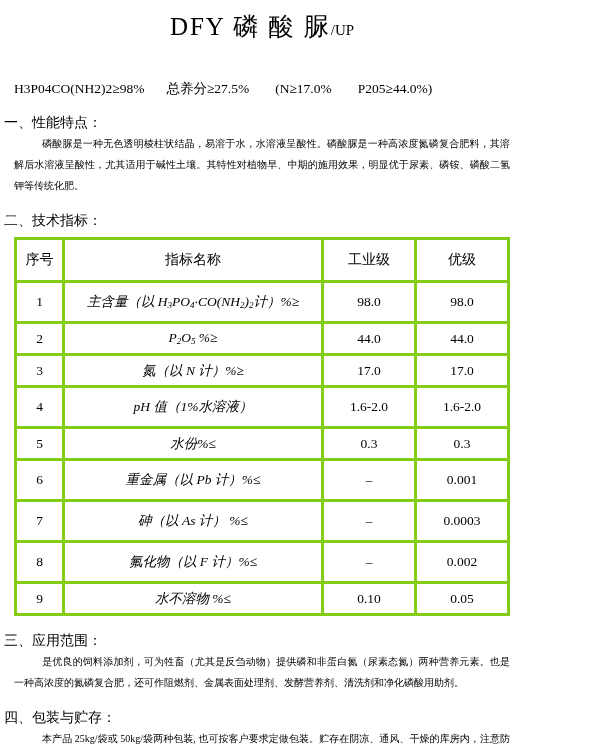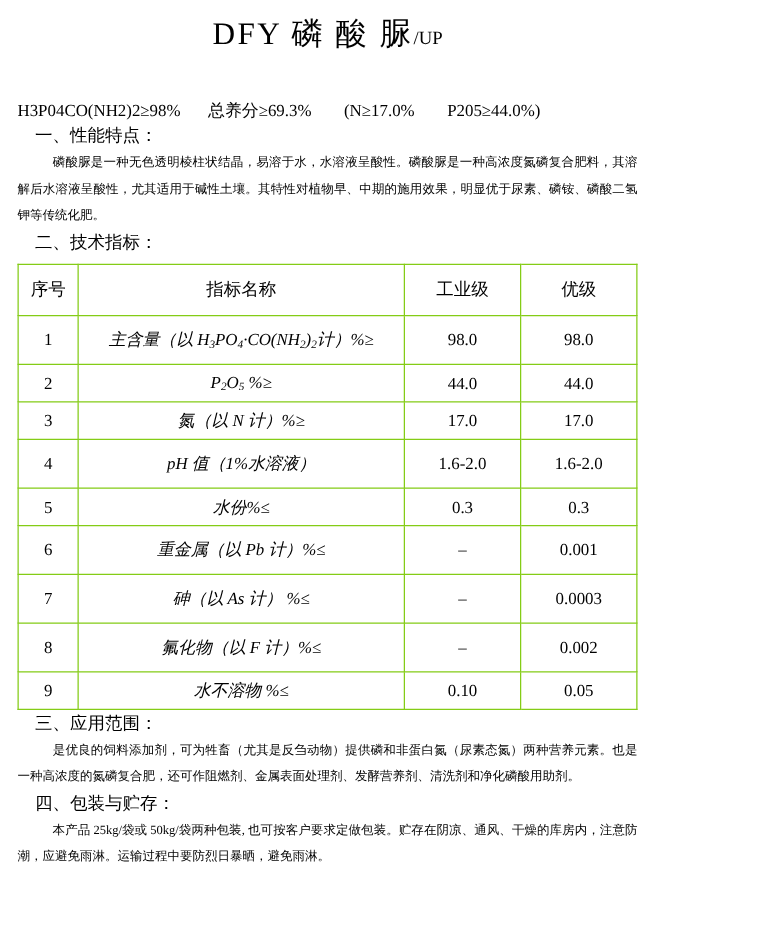--- a/index.html
+++ b/index.html
@@ -52,23 +52,23 @@
   .formula-row .seg {
     display: inline-block;
     margin-top: 24px;
   }
   .gap-1 { display:inline-block; width: 22px; }
   .gap-2 { display:inline-block; width: 26px; }
   .gap-3 { display:inline-block; width: 26px; }
 
   
   .sec-head {
-    padding: 0 28px;
+    padding: 0 4px;
     font-size: 14px;
-    margin-top: 2px;
+    margin-top: 15px;
     line-height: 20px;
   }
   .para {
     padding: 0 14px;
     font-size: 10px;
     line-height: 21px;
     text-align: justify;
   }
   .para .indent {
     display: inline-block;
@@ -80,21 +80,21 @@
     padding: 0 14px;
     margin-top: 6px;
   }
   table.spec {
     border-collapse: collapse;
     width: 100%;
     font-size: 13px;
     table-layout: fixed;
   }
   table.spec td, table.spec th {
-    border: 1px solid #84cc16;
+    border: 3px solid #84cc16;
     text-align: center;
     vertical-align: middle;
     font-weight: normal;
     padding: 0;
   }
   table.spec th {
     height: 40px;
     font-size: 14px;
   }
   table.spec td {
@@ -117,21 +117,21 @@
 </head>
 <body>
 
 <div class="page">
 
   <div class="title-row">
     <span class="title-main">DFY 磷  酸  脲</span><span class="title-sub">/UP</span>
   </div>
 
   <div class="formula-row">
-    <span class="seg">H3P04CO(NH2)2≥98%</span><span class="gap-1"></span><span class="seg">总养分≥69.3%</span><span class="gap-2"></span><span class="seg">(N≥17.0%</span><span class="gap-3"></span><span class="seg">P205≥44.0%)</span>
+    <span class="seg">H3P04CO(NH2)2≥98%</span><span class="gap-1"></span><span class="seg">总养分≥27.5%</span><span class="gap-2"></span><span class="seg">(N≥17.0%</span><span class="gap-3"></span><span class="seg">P205≥44.0%)</span>
   </div>
 
   <div class="sec-head">一、性能特点：</div>
   <div class="para"><span class="indent"></span><span>磷酸脲是一种无色透明棱柱状结晶，易溶于水，水溶液呈酸性。磷酸脲是一种高浓度氮磷复合肥料，其溶解后水溶液呈酸性，尤其适用于碱性土壤。其特性对植物早、中期的施用效果，明显优于尿素、磷铵、磷酸二氢钾等传统化肥。</span></div>
 
   <div class="sec-head">二、技术指标：</div>
 
   <div class="table-wrap">
     <table class="spec">
       <colgroup>

